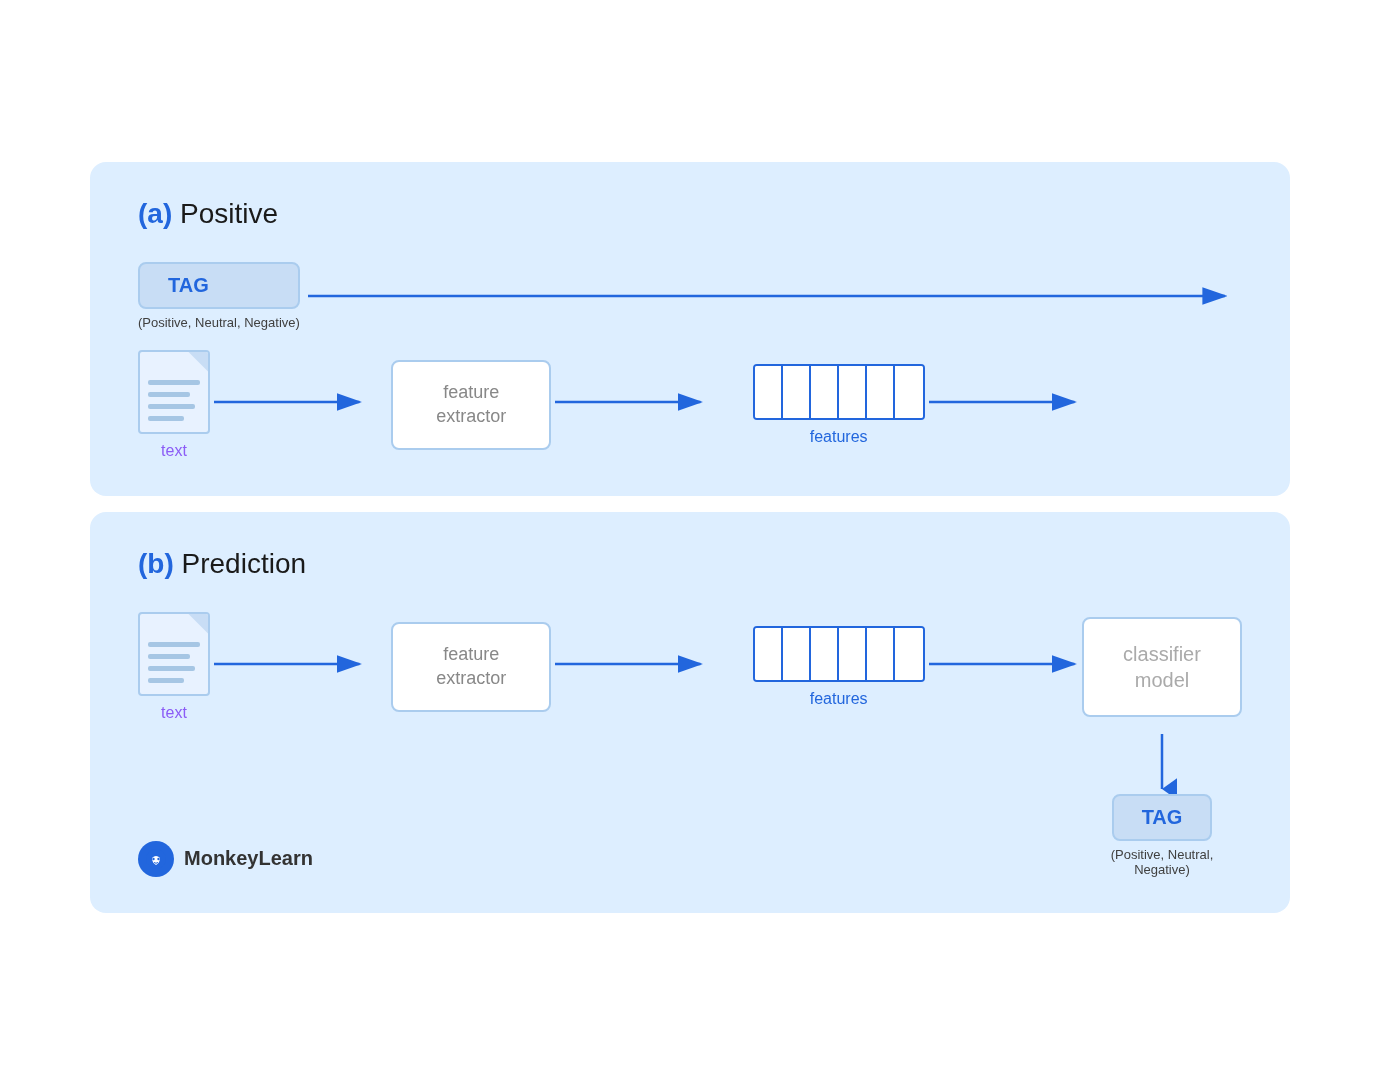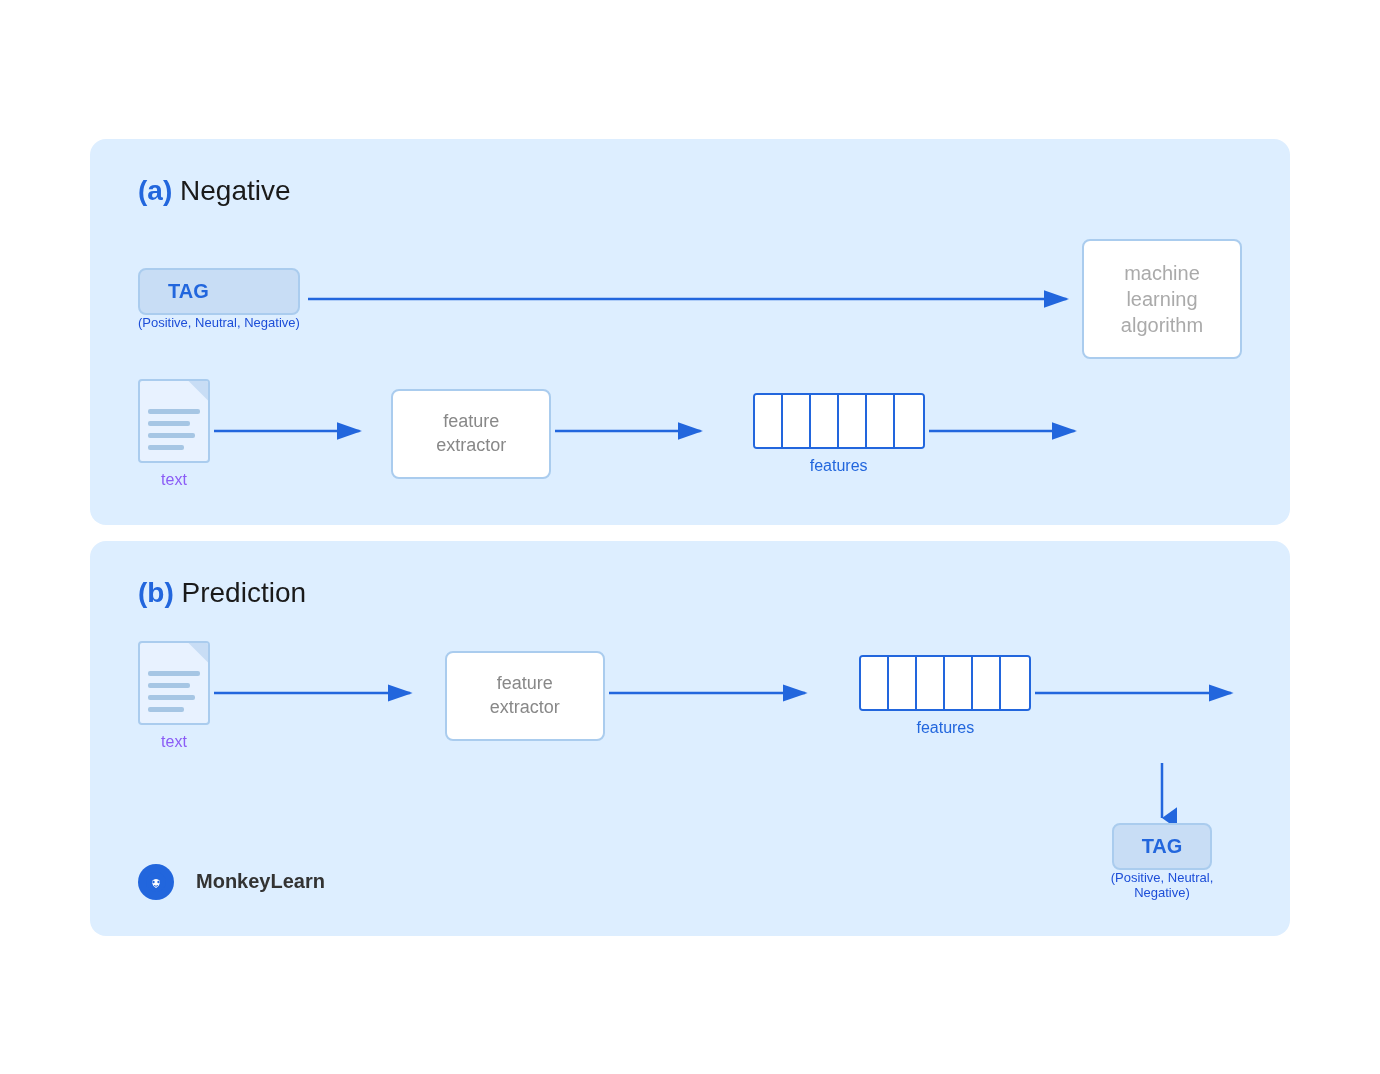--- a/index.html
+++ b/index.html
@@ -174,22 +174,22 @@
     }
 
     .tag-with-label {
       display: flex;
       flex-direction: column;
       flex-shrink: 0;
     }
 
     .tag-sub-label {
       font-size: 13px;
-      color: #1d4ed8;
-      margin-top: 0;
+      color: #404040;
+      margin-top: 6px;
     }
 
     .training-content {
       position: relative;
     }
 
     
     .tag-box-top {
       background: #c8ddf5;
       border: 2px solid #aaccee;
@@ -213,21 +213,21 @@
       display: flex;
       flex-direction: column;
       align-items: center;
       flex-shrink: 0;
     }
 
     
     .branding {
       display: flex;
       align-items: center;
-      gap: 22px;
+      gap: 10px;
       margin-top: 28px;
     }
 
     .brand-logo {
       width: 36px;
       height: 36px;
       background: #2266dd;
       border-radius: 50%;
       display: flex;
       align-items: center;
@@ -243,21 +243,21 @@
       color: #333;
     }
   </style>
 </head>
 <body>
 
 <div class="diagram-wrapper">
 
   <div class="section">
     <div class="section-title">
-      <span class="label-bold">(a)</span><span> Negative</span>
+      <span class="label-bold">(a)</span><span> Positive</span>
     </div>
 
     <div class="training-content">
 
       <div style="display:flex; align-items:center; margin-bottom:20px;">
         <div class="tag-with-label">
           <div class="tag-box-top">
             <span>TAG</span>
           </div>
           <div class="tag-sub-label">(Positive, Neutral, Negative)</div>
@@ -267,25 +267,20 @@
           <svg width="100%" height="24">
             <defs>
               <marker id="arrowhead1" markerWidth="10" markerHeight="7" refX="9" refY="3.5" orient="auto">
                 <polygon points="0 0, 10 3.5, 0 7" fill="#2266dd"></polygon>
               </marker>
             </defs>
             <line x1="0" y1="12" x2="99%" y2="12" stroke="#2266dd" stroke-width="2.5" marker-end="url(#arrowhead1)"></line>
           </svg>
         </div>
 
-        <div class="box ml-algo-box">
-          <span style="white-space:pre-line; font-size:20px; color:#aaa;">machine
-learning
-algorithm</span>
-        </div>
       </div>
 
       <div style="display:flex; align-items:center; gap:0;">
 
         <div class="doc-wrap">
           <div class="doc-body">
             <div class="doc-corner"></div>
             <div class="doc-lines">
               <div class="doc-line"></div>
               <div class="doc-line"></div>
@@ -416,20 +411,24 @@
           <svg width="100%" height="24">
             <defs>
               <marker id="ah7" markerWidth="10" markerHeight="7" refX="9" refY="3.5" orient="auto">
                 <polygon points="0 0, 10 3.5, 0 7" fill="#2266dd"></polygon>
               </marker>
             </defs>
             <line x1="4" y1="12" x2="95%" y2="12" stroke="#2266dd" stroke-width="2.5" marker-end="url(#ah7)"></line>
           </svg>
         </div>
 
+        <div class="box classifier-box">
+          <span style="white-space:pre-line;">classifier
+model</span>
+        </div>
       </div>
 
       <div style="display:flex; justify-content:flex-end; margin-top:12px;">
         <div style="width:160px; display:flex; flex-direction:column; align-items:center;">
           <svg width="30" height="60">
             <defs>
               <marker id="ah8" markerWidth="10" markerHeight="7" refX="5" refY="7" orient="auto">
                 <polygon points="0 0, 10 0, 5 7" fill="#2266dd"></polygon>
               </marker>
             </defs>

